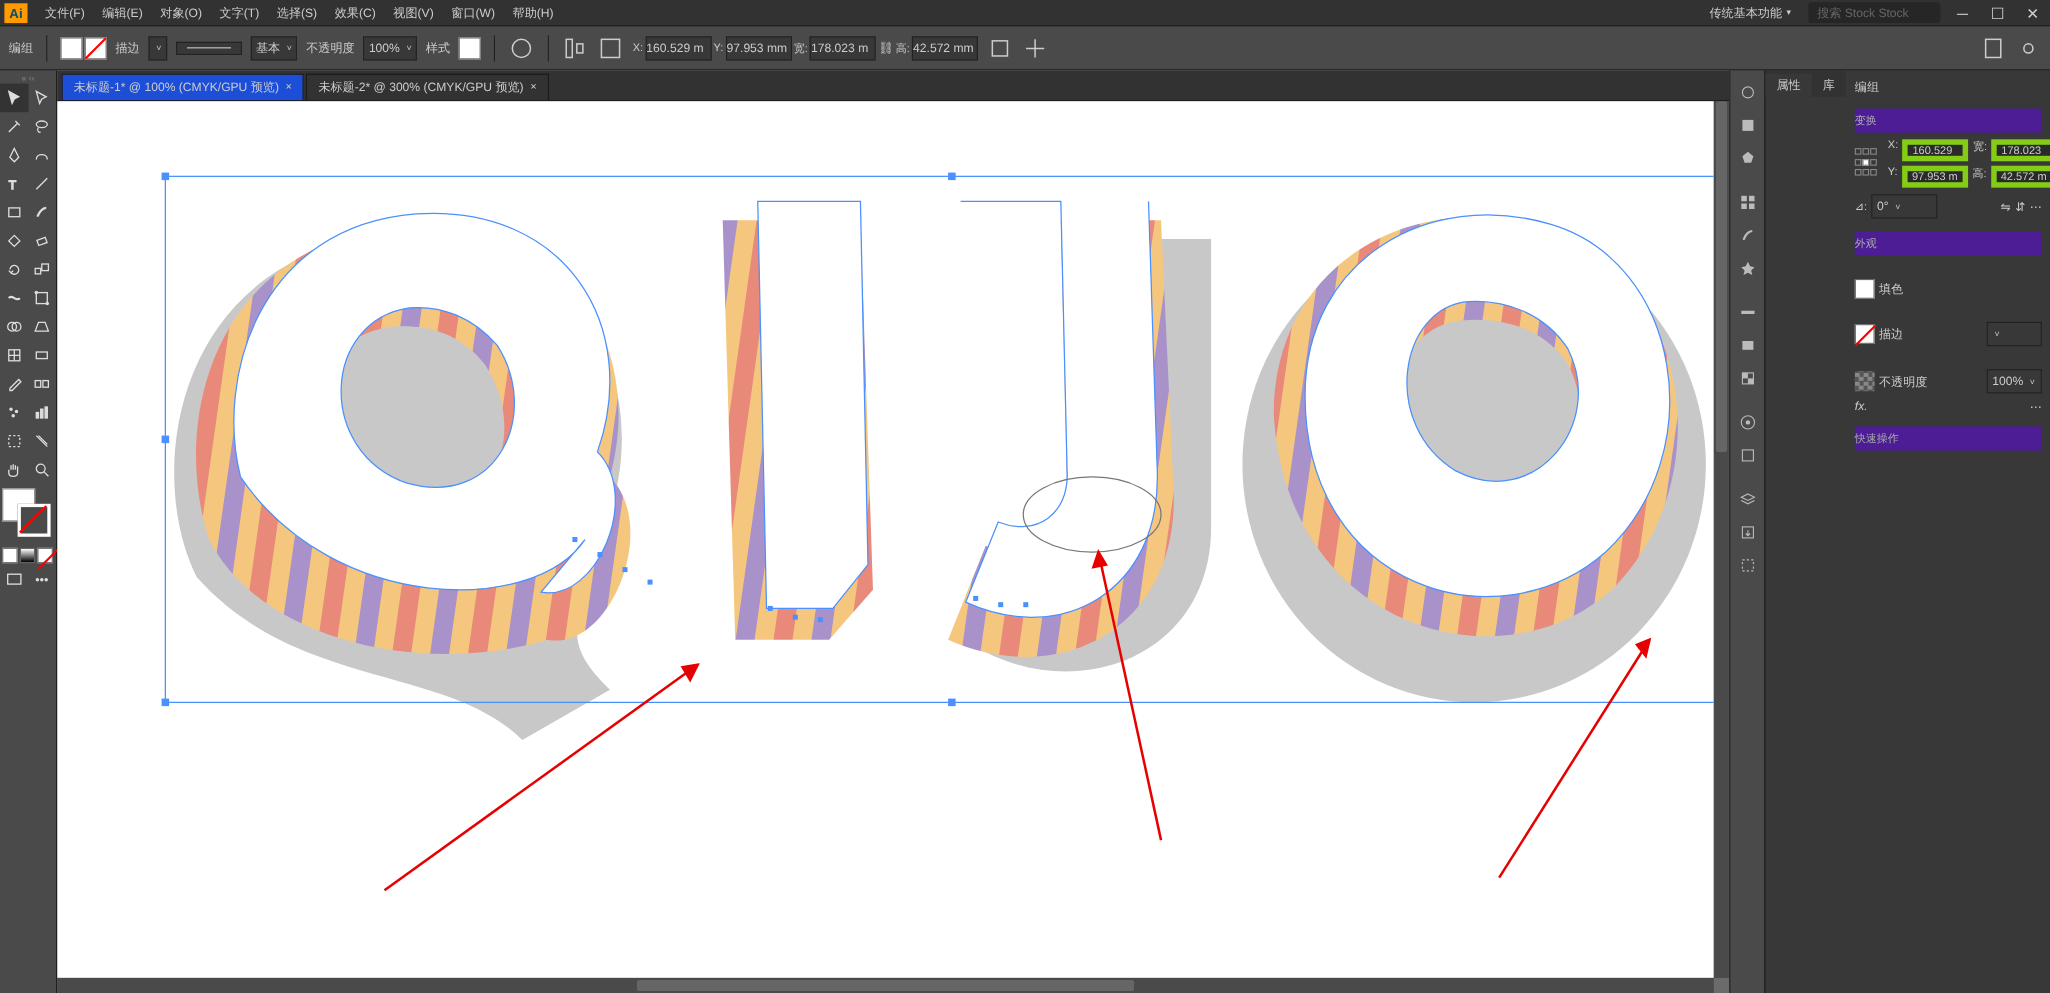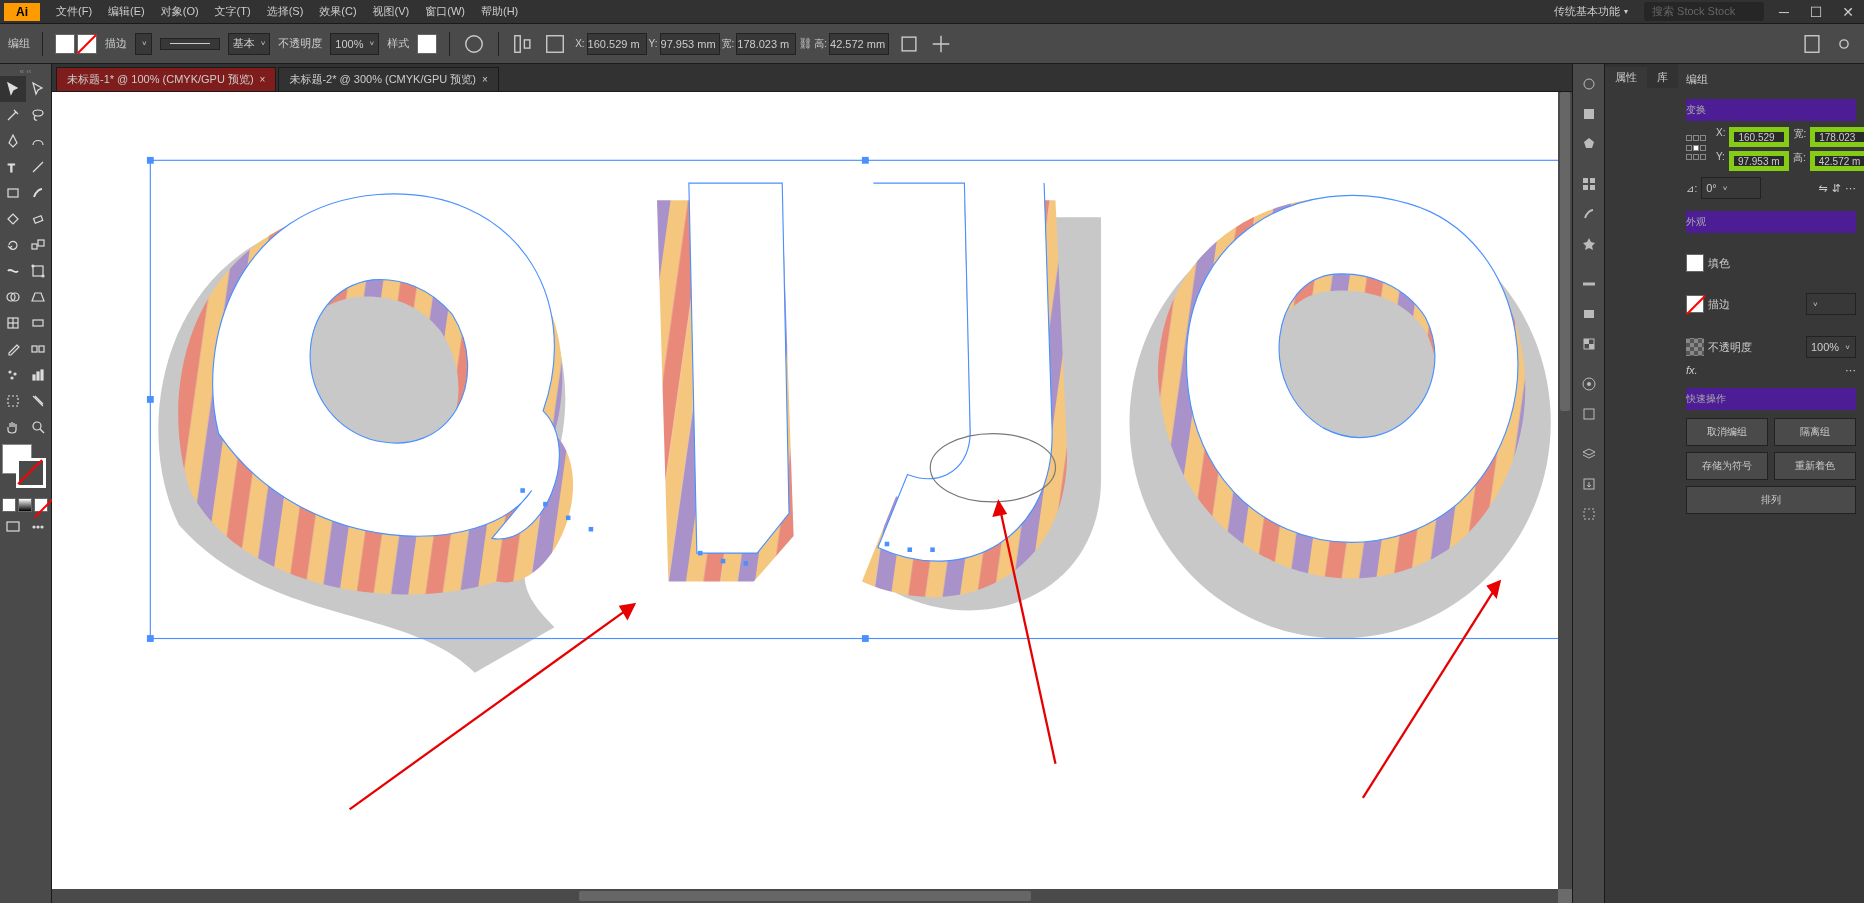--- a/index.html
+++ b/index.html
@@ -1,18 +1,18 @@
 <!DOCTYPE html>
 <html><head>
 <meta charset="utf-8">
 <style>
 *{margin:0;padding:0;box-sizing:border-box;font-family:"Microsoft YaHei",sans-serif;font-size:11px;color:#ccc;user-select:none}
 body{background:#323232;width:1864px;height:903px;overflow:hidden;position:relative}
 .menubar{height:24px;background:#323232;display:flex;align-items:center;padding:0 4px;border-bottom:1px solid #1a1a1a}
-.ai-logo{width:36px;height:18px;background:#ff9a00;color:#000000;display:flex;align-items:center;justify-content:center;font-weight:bold;margin-right:8px;font-size:12px}
+.ai-logo{width:21px;height:18px;background:#ff9a00;color:#0c4a6e;display:flex;align-items:center;justify-content:center;font-weight:bold;margin-right:8px;font-size:12px}
 .menu-item{padding:0 8px;height:24px;display:flex;align-items:center;cursor:default}
 .menu-right{margin-left:auto;display:flex;align-items:center;gap:8px}
 .ws-dropdown{padding:2px 8px;display:flex;align-items:center;gap:4px}
 .search-stock{background:#262626;padding:2px 8px;border-radius:3px;color:#666;width:120px}
 .win-ctrl{width:24px;height:20px;display:flex;align-items:center;justify-content:center;font-size:14px}
 .controlbar{height:40px;background:#4a4a4a;display:flex;align-items:center;padding:0 8px;border-bottom:1px solid #1a1a1a;gap:8px}
 .ctrl-label{font-size:11px}
 .fill-stroke{display:flex;gap:2px}
 .swatch{width:20px;height:20px;border:1px solid #666}
 .swatch.white{background:#fff}
@@ -34,21 +34,21 @@
 .tool{width:26px;height:26px;display:flex;align-items:center;justify-content:center;position:relative;cursor:pointer}
 .tool.active{background:#333}
 .tool svg{width:16px;height:16px;fill:none;stroke:#ddd;stroke-width:1.2}
 .fillstroke-tool{width:48px;height:48px;position:relative;margin:4px 2px}
 .fs-fill{position:absolute;width:30px;height:30px;background:#fff;border:1px solid #888;top:0;left:0}
 .fs-stroke{position:absolute;width:30px;height:30px;background:#4a4a4a;border:3px solid #fff;top:14px;left:14px}
 .fs-stroke:after{content:"";position:absolute;width:34px;height:2px;background:red;transform:rotate(-45deg);top:10px;left:-6px}
 .mini-swatches{display:flex;gap:2px;padding:2px}
 .mini-sw{width:14px;height:14px;border:1px solid #666}
 .tabbar{height:28px;background:#323232;display:flex;align-items:flex-end;padding-left:4px;border-bottom:1px solid #1a1a1a}
-.tab{padding:4px 10px;background:#7f1d1d;border:1px solid #1a1a1a;border-bottom:none;margin-right:2px;display:flex;align-items:center;gap:6px;font-size:11px}
+.tab{padding:4px 10px;background:#1d4ed8;border:1px solid #1a1a1a;border-bottom:none;margin-right:2px;display:flex;align-items:center;gap:6px;font-size:11px}
 .tab.active{background:#323232}
 .tab-close{font-size:10px;cursor:pointer}
 .canvas-area{flex:1;background:#6b6b6b;position:relative;overflow:hidden}
 .canvas{position:absolute;top:28px;left:0;right:14px;bottom:14px;background:#fff;overflow:hidden}
 .artwork{position:absolute;top:0;left:0;width:100%;height:100%}
 .scrollbar-v{position:absolute;right:0;top:28px;width:14px;bottom:14px;background:#4a4a4a}
 .scrollbar-h{position:absolute;left:0;right:14px;bottom:0;height:14px;background:#4a4a4a}
 .sb-thumb-v{position:absolute;top:0;left:2px;right:2px;height:40%;background:#666;border-radius:2px}
 .sb-thumb-h{position:absolute;left:35%;top:2px;bottom:2px;width:30%;background:#666;border-radius:2px}
 .right-dock{width:32px;background:#4a4a4a;border-left:1px solid #1a1a1a;display:flex;flex-direction:column;padding-top:6px;gap:2px}
@@ -608,24 +608,17 @@
           </div>
         <div class="stroke-dd">
             <div style="width:18px;height:18px;background:repeating-conic-gradient(#888 0 25%,#555 0 50%) 0/8px 8px"></div>
             <span>不透明度</span>
             <div class="dropdown-small" style="margin-left:auto;width:50px">100%</div>
           </div>
         <div style="margin-top:6px"><span style="font-style:italic">fx.</span><span style="float:right">⋯</span></div>
       </div>
       <div class="panel-section">
         <div class="panel-section-title">快速操作</div>
-        <div class="quick-actions">
-          <div class="qa-btn">取消编组</div>
-          <div class="qa-btn">隔离组</div>
-          <div class="qa-btn">存储为符号</div>
-          <div class="qa-btn">重新着色</div>
-          <div class="qa-btn full">排列</div>
-        </div>
       </div>
     </div>
   </div>
 
 </div>
 
 </body></html>

